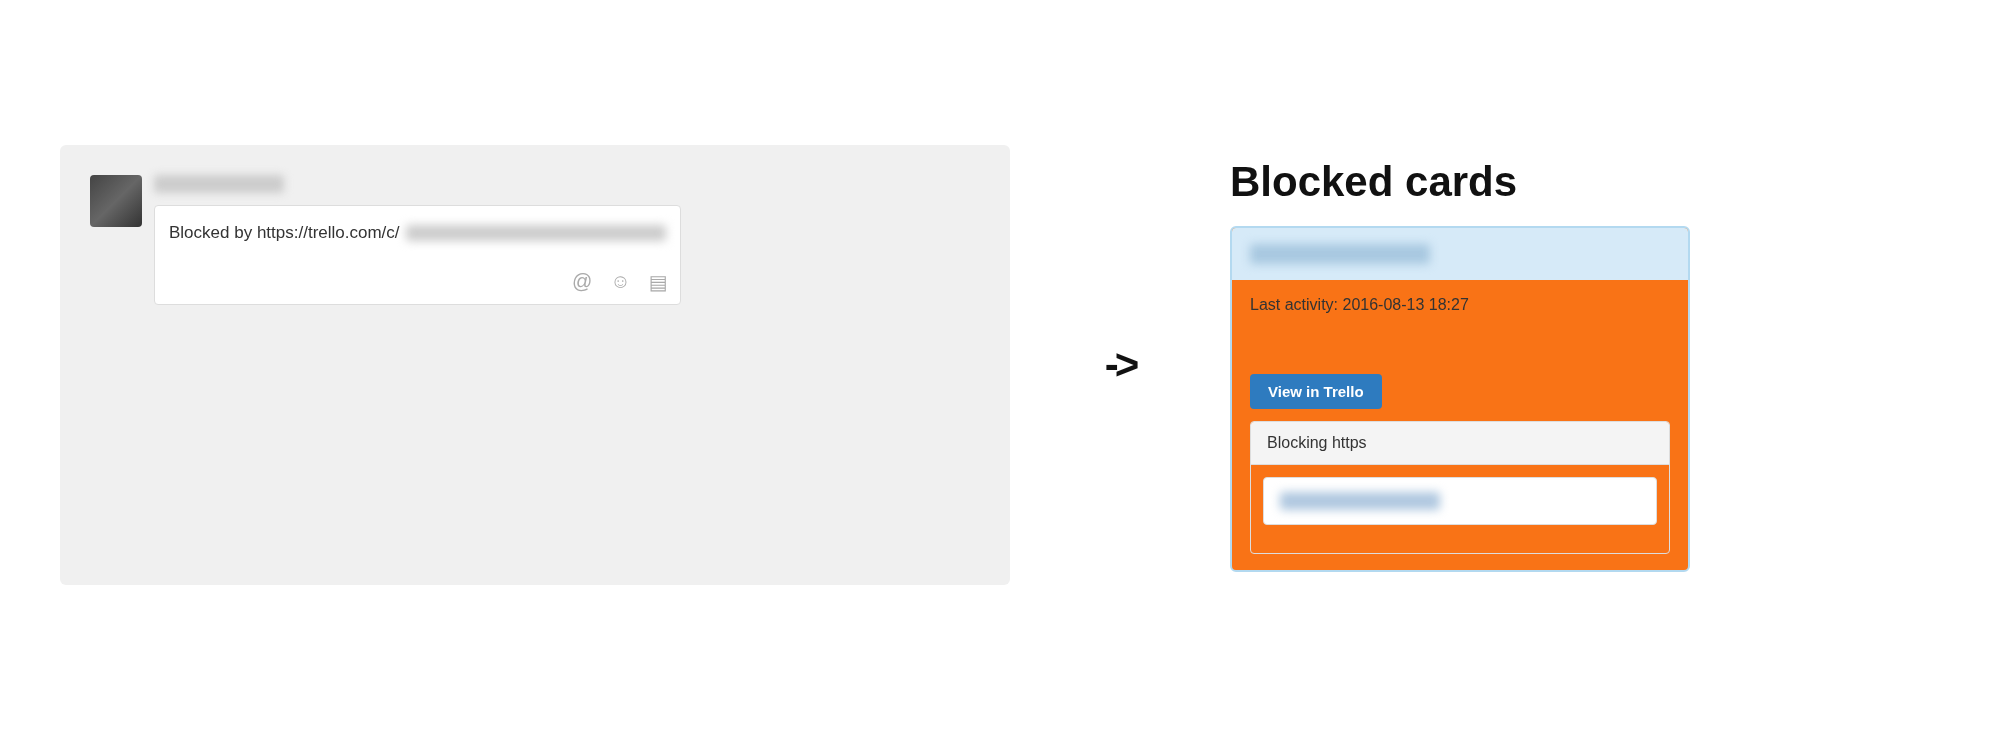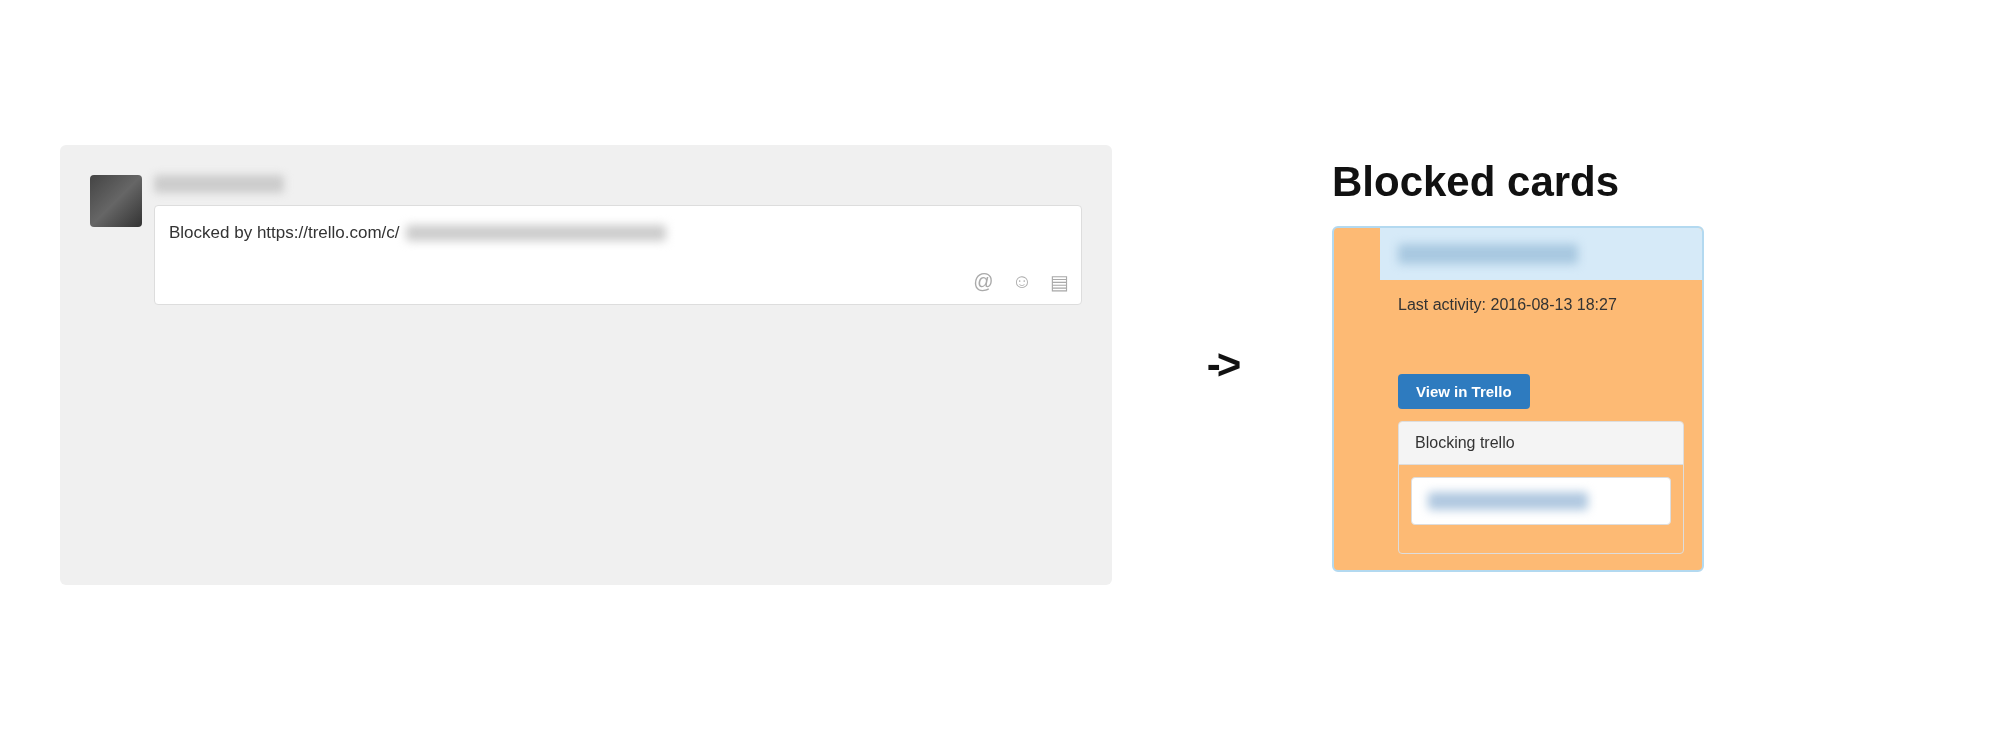--- a/index.html
+++ b/index.html
@@ -13,24 +13,23 @@
       justify-content: flex-start;
       padding: 40px 60px;
       gap: 60px;
     }
 
     
     .left-panel {
       background: #f0f0f0;
       border-radius: 6px;
       padding: 30px 30px 30px 30px;
-      width: 1052px;
+      width: 950px;
       min-height: 440px;
       display: flex;
-      flex-direction: column;
       gap: 16px;
     }
 
     .comment-row {
       display: flex;
       align-items: flex-start;
       gap: 12px;
     }
 
     .avatar {
@@ -139,36 +138,35 @@
       font-weight: bold;
       color: #111;
       letter-spacing: -4px;
     }
 
     
     .right-panel {
       display: flex;
       flex-direction: column;
       gap: 10px;
-      width: 372px;
+      width: 460px;
     }
 
     .blocked-cards-title {
       font-size: 42px;
       font-weight: bold;
       color: #111;
       margin-bottom: 10px;
     }
 
     .card-panel {
       border: 2px solid #b3d9f0;
       border-radius: 6px;
-      background: #fdba74;
+      background: #f97316;
       overflow: hidden;
-      padding-left: 46px;
     }
 
     .card-header {
       background: #d6eaf8;
       padding: 16px 18px;
       display: flex;
       align-items: center;
     }
 
     .card-title-blur {
@@ -272,21 +270,21 @@
 <div class="right-panel">
   <div class="blocked-cards-title">Blocked cards</div>
   <div class="card-panel">
     <div class="card-header">
       <div class="card-title-blur"></div>
     </div>
     <div class="card-body">
       <div class="last-activity">Last activity: 2016-08-13 18:27</div>
       <button class="view-in-trello-btn">View in Trello</button>
       <div class="blocking-cards-section">
-        <div class="blocking-cards-header">Blocking trello</div>
+        <div class="blocking-cards-header">Blocking https</div>
         <div class="blocking-card-item">
           <div class="blocking-card-blur"></div>
         </div>
         <div class="blocking-cards-footer"></div>
       </div>
     </div>
   </div>
 </div>
 
 </body></html>

